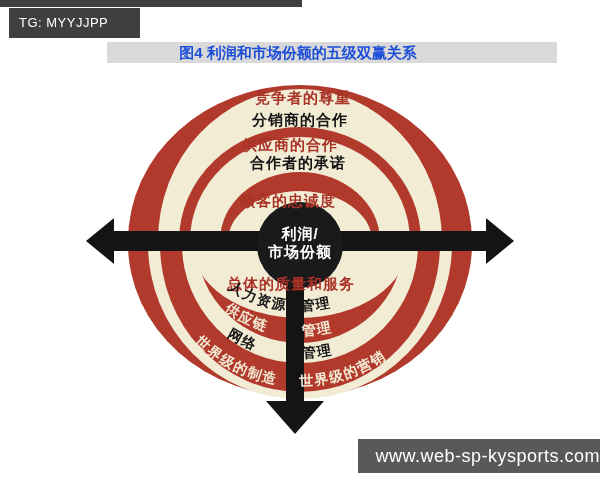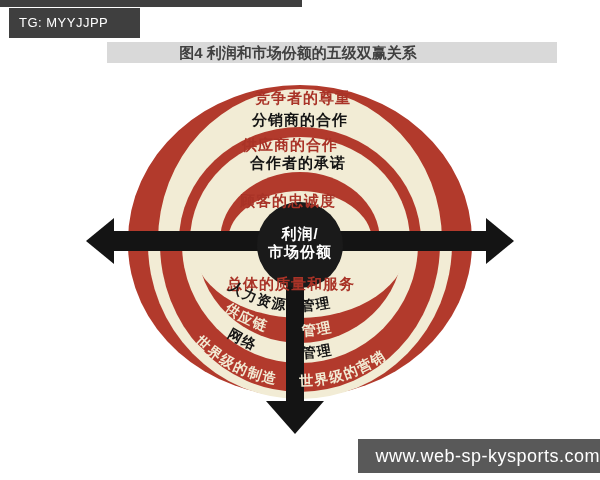--- a/index.html
+++ b/index.html
@@ -17,21 +17,21 @@
   .tag-box{
     position:absolute;left:9px;top:8px;width:131px;height:30px;background:var(--tag_bg);
     color:#fff;font-size:13px;line-height:30px;padding-left:10px;box-sizing:border-box;
     letter-spacing:0.5px;
   }
   .title-bar{
     position:absolute;left:107px;top:42px;width:450px;height:21px;background:var(--title_bar_bg);
   }
   .title-text{
     position:absolute;left:191px;top:0;transform:translateX(-50%);
-    white-space:nowrap;font-size:15px;font-weight:bold;color:#404040;line-height:21px;
+    white-space:nowrap;font-size:15px;font-weight:bold;color:#1d4ed8;line-height:21px;
   }
   .diagram-svg{position:absolute;left:0;top:0;}
   .ring-red{fill:var(--ring_red);}
   .ring-cream{fill:var(--cream);}
   .arrow{fill:var(--ink);}
   .core{fill:var(--core);}
   text{font-family:"Liberation Sans", sans-serif;font-weight:bold;}
   .t-red{fill:var(--red_text);font-size:15px;letter-spacing:1px;}
   .t-black{fill:var(--ink);font-size:15px;letter-spacing:1px;}
   .t-core{fill:#ffffff;font-size:15px;letter-spacing:1px;}

